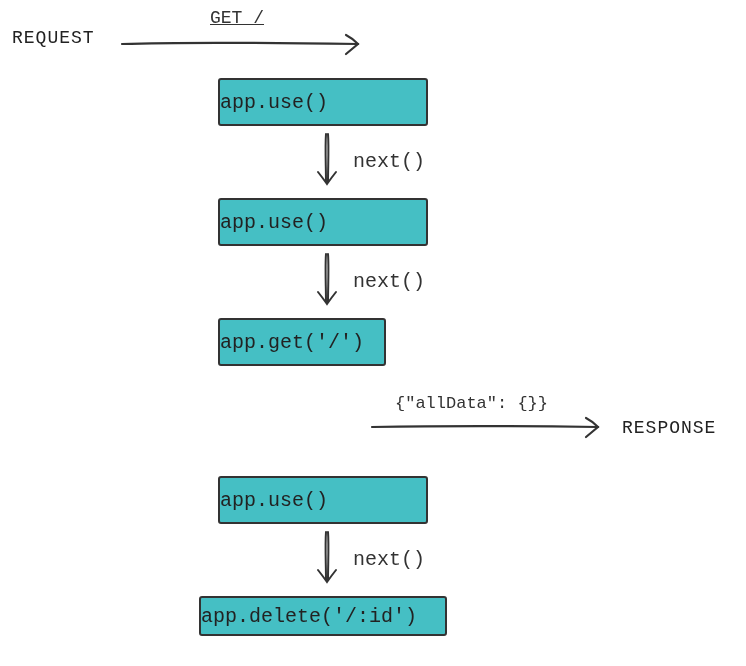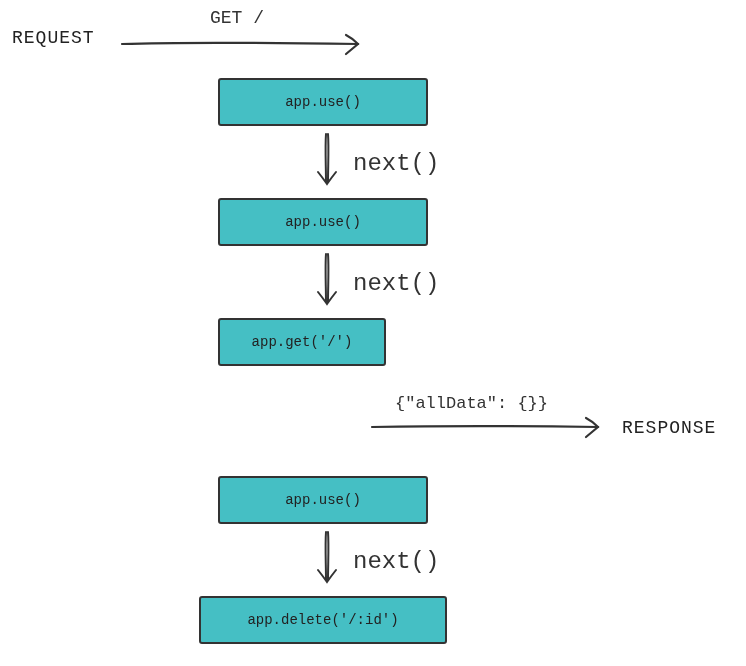--- a/index.html
+++ b/index.html
@@ -8,38 +8,37 @@
     width: 746px;
     height: 666px;
     background: #ffffff;
     font-family: "Courier New", Courier, monospace;
     position: relative;
     overflow: hidden;
   }
   .label {
     position: absolute;
     color: #333;
-    font-size: 24px;
+    font-size: 20px;
     white-space: pre;
   }
   .big-label {
     font-size: 18px;
     letter-spacing: 1px;
     color: #222;
   }
   .box {
     position: absolute;
     background: #45bfc4;
     border: 2px solid #333;
     border-radius: 3px;
     box-sizing: border-box;
     display: flex;
     align-items: center;
-    justify-content: center;
-    font-size: 14px;
+    font-size: 20px;
     color: #222;
   }
   svg.arrow {
     position: absolute;
     overflow: visible;
   }
   .stroke {
     stroke: #333;
     stroke-width: 2.2;
     fill: none;
@@ -54,21 +53,21 @@
 </style>
 </head>
 <body>
 
 <div class="label big-label" style="left:12px; top:28px;">REQUEST</div>
 
 <svg class="arrow" style="left:120px; top:32px;" width="250" height="30">
   <path class="stroke" d="M2,12 C60,10 170,11 238,12"></path>
   <path class="stroke" d="M226,3 C232,6 238,12 238,12 C238,12 232,17 226,22"></path>
 </svg>
-<div class="label" style="left:210px; top:8px; font-size:18px;">GET /</div>
+<div class="label" style="left:210px; top:8px; font-size:18px;text-decoration:underline;">GET /</div>
 
 <div class="box" style="left:218px; top:78px; width:210px; height:48px;">
   <span>app.use()</span>
 </div>
 
 <svg class="arrow" style="left:314px; top:132px;" width="30" height="58">
   <path class="stroke2" d="M12,2 C11,15 12,35 12,50"></path>
   <path class="stroke2" d="M14,2 C15,15 14,35 14,50"></path>
   <path class="stroke2" d="M4,40 C8,45 13,52 13,52 C13,52 18,45 22,40"></path>
 </svg>
@@ -101,15 +100,15 @@
   <span>app.use()</span>
 </div>
 
 <svg class="arrow" style="left:314px; top:530px;" width="30" height="58">
   <path class="stroke2" d="M12,2 C11,15 12,35 12,50"></path>
   <path class="stroke2" d="M14,2 C15,15 14,35 14,50"></path>
   <path class="stroke2" d="M4,40 C8,45 13,52 13,52 C13,52 18,45 22,40"></path>
 </svg>
 <div class="label" style="left:353px; top:548px;">next()</div>
 
-<div class="box" style="left:199px; top:596px; width:248px; height:48px;">
+<div class="box" style="left:199px; top:596px; width:248px; height:40px;">
   <span>app.delete('/:id')</span>
 </div>
 
 </body></html>

